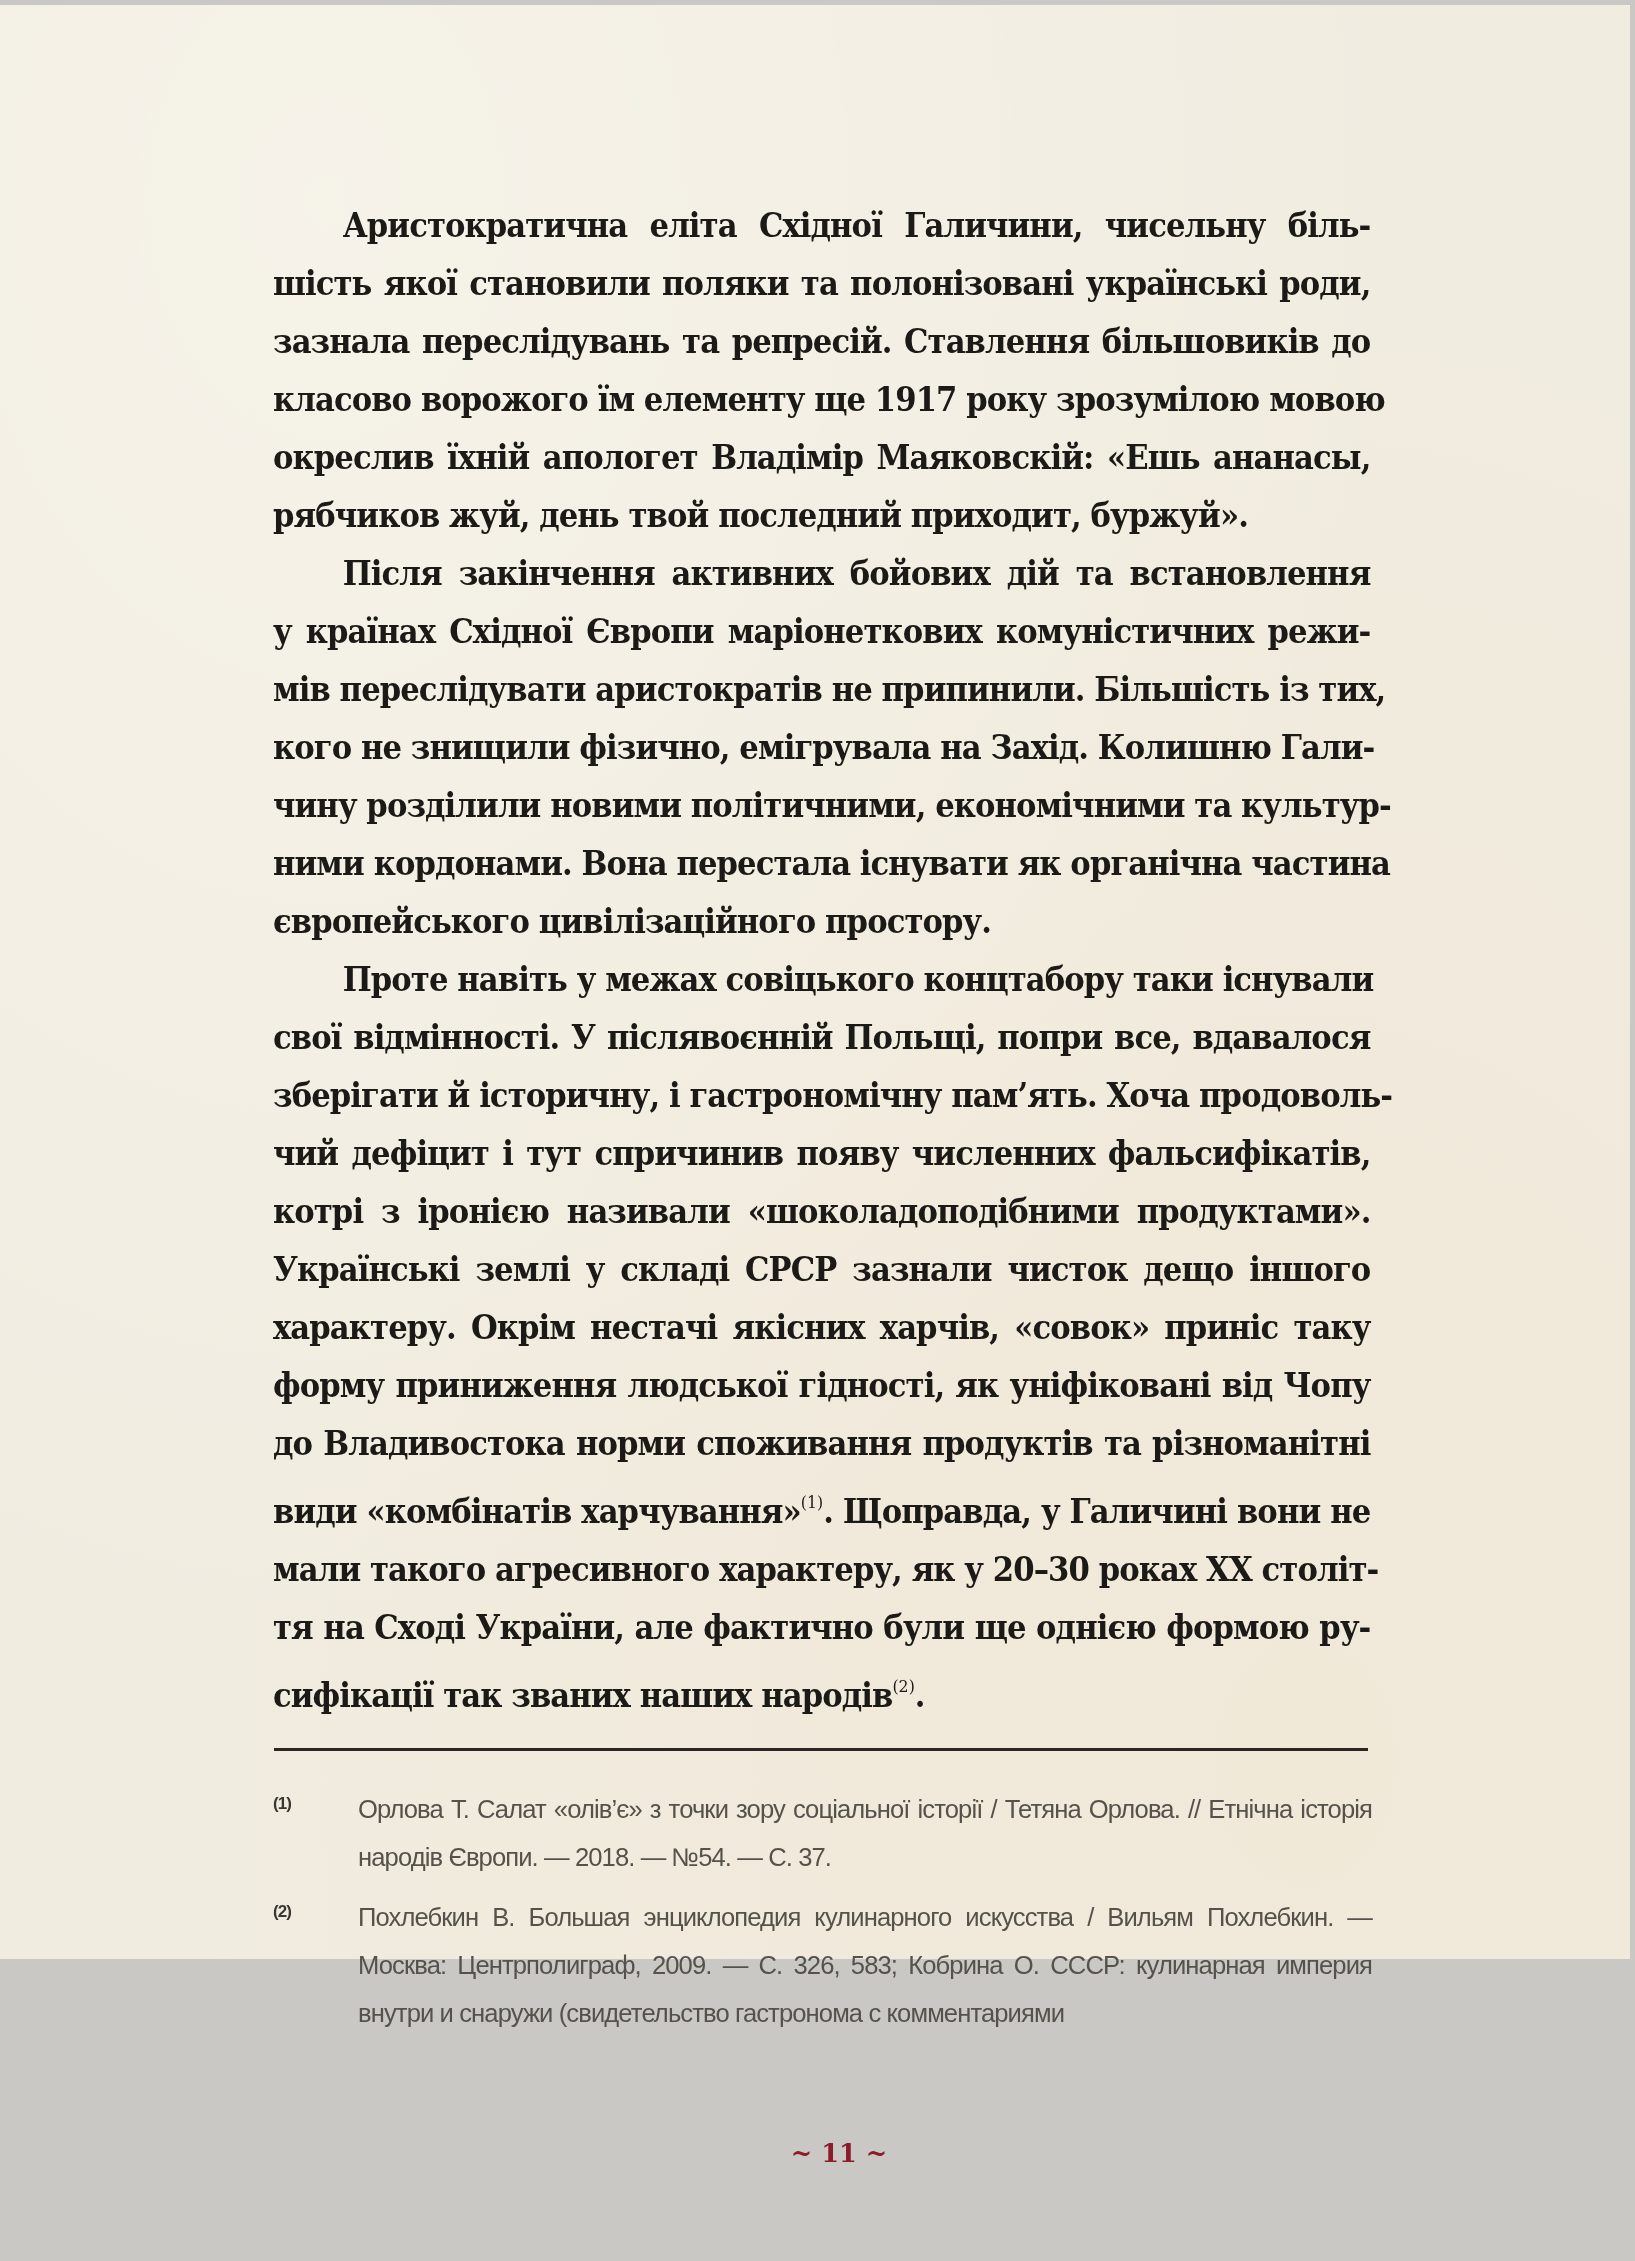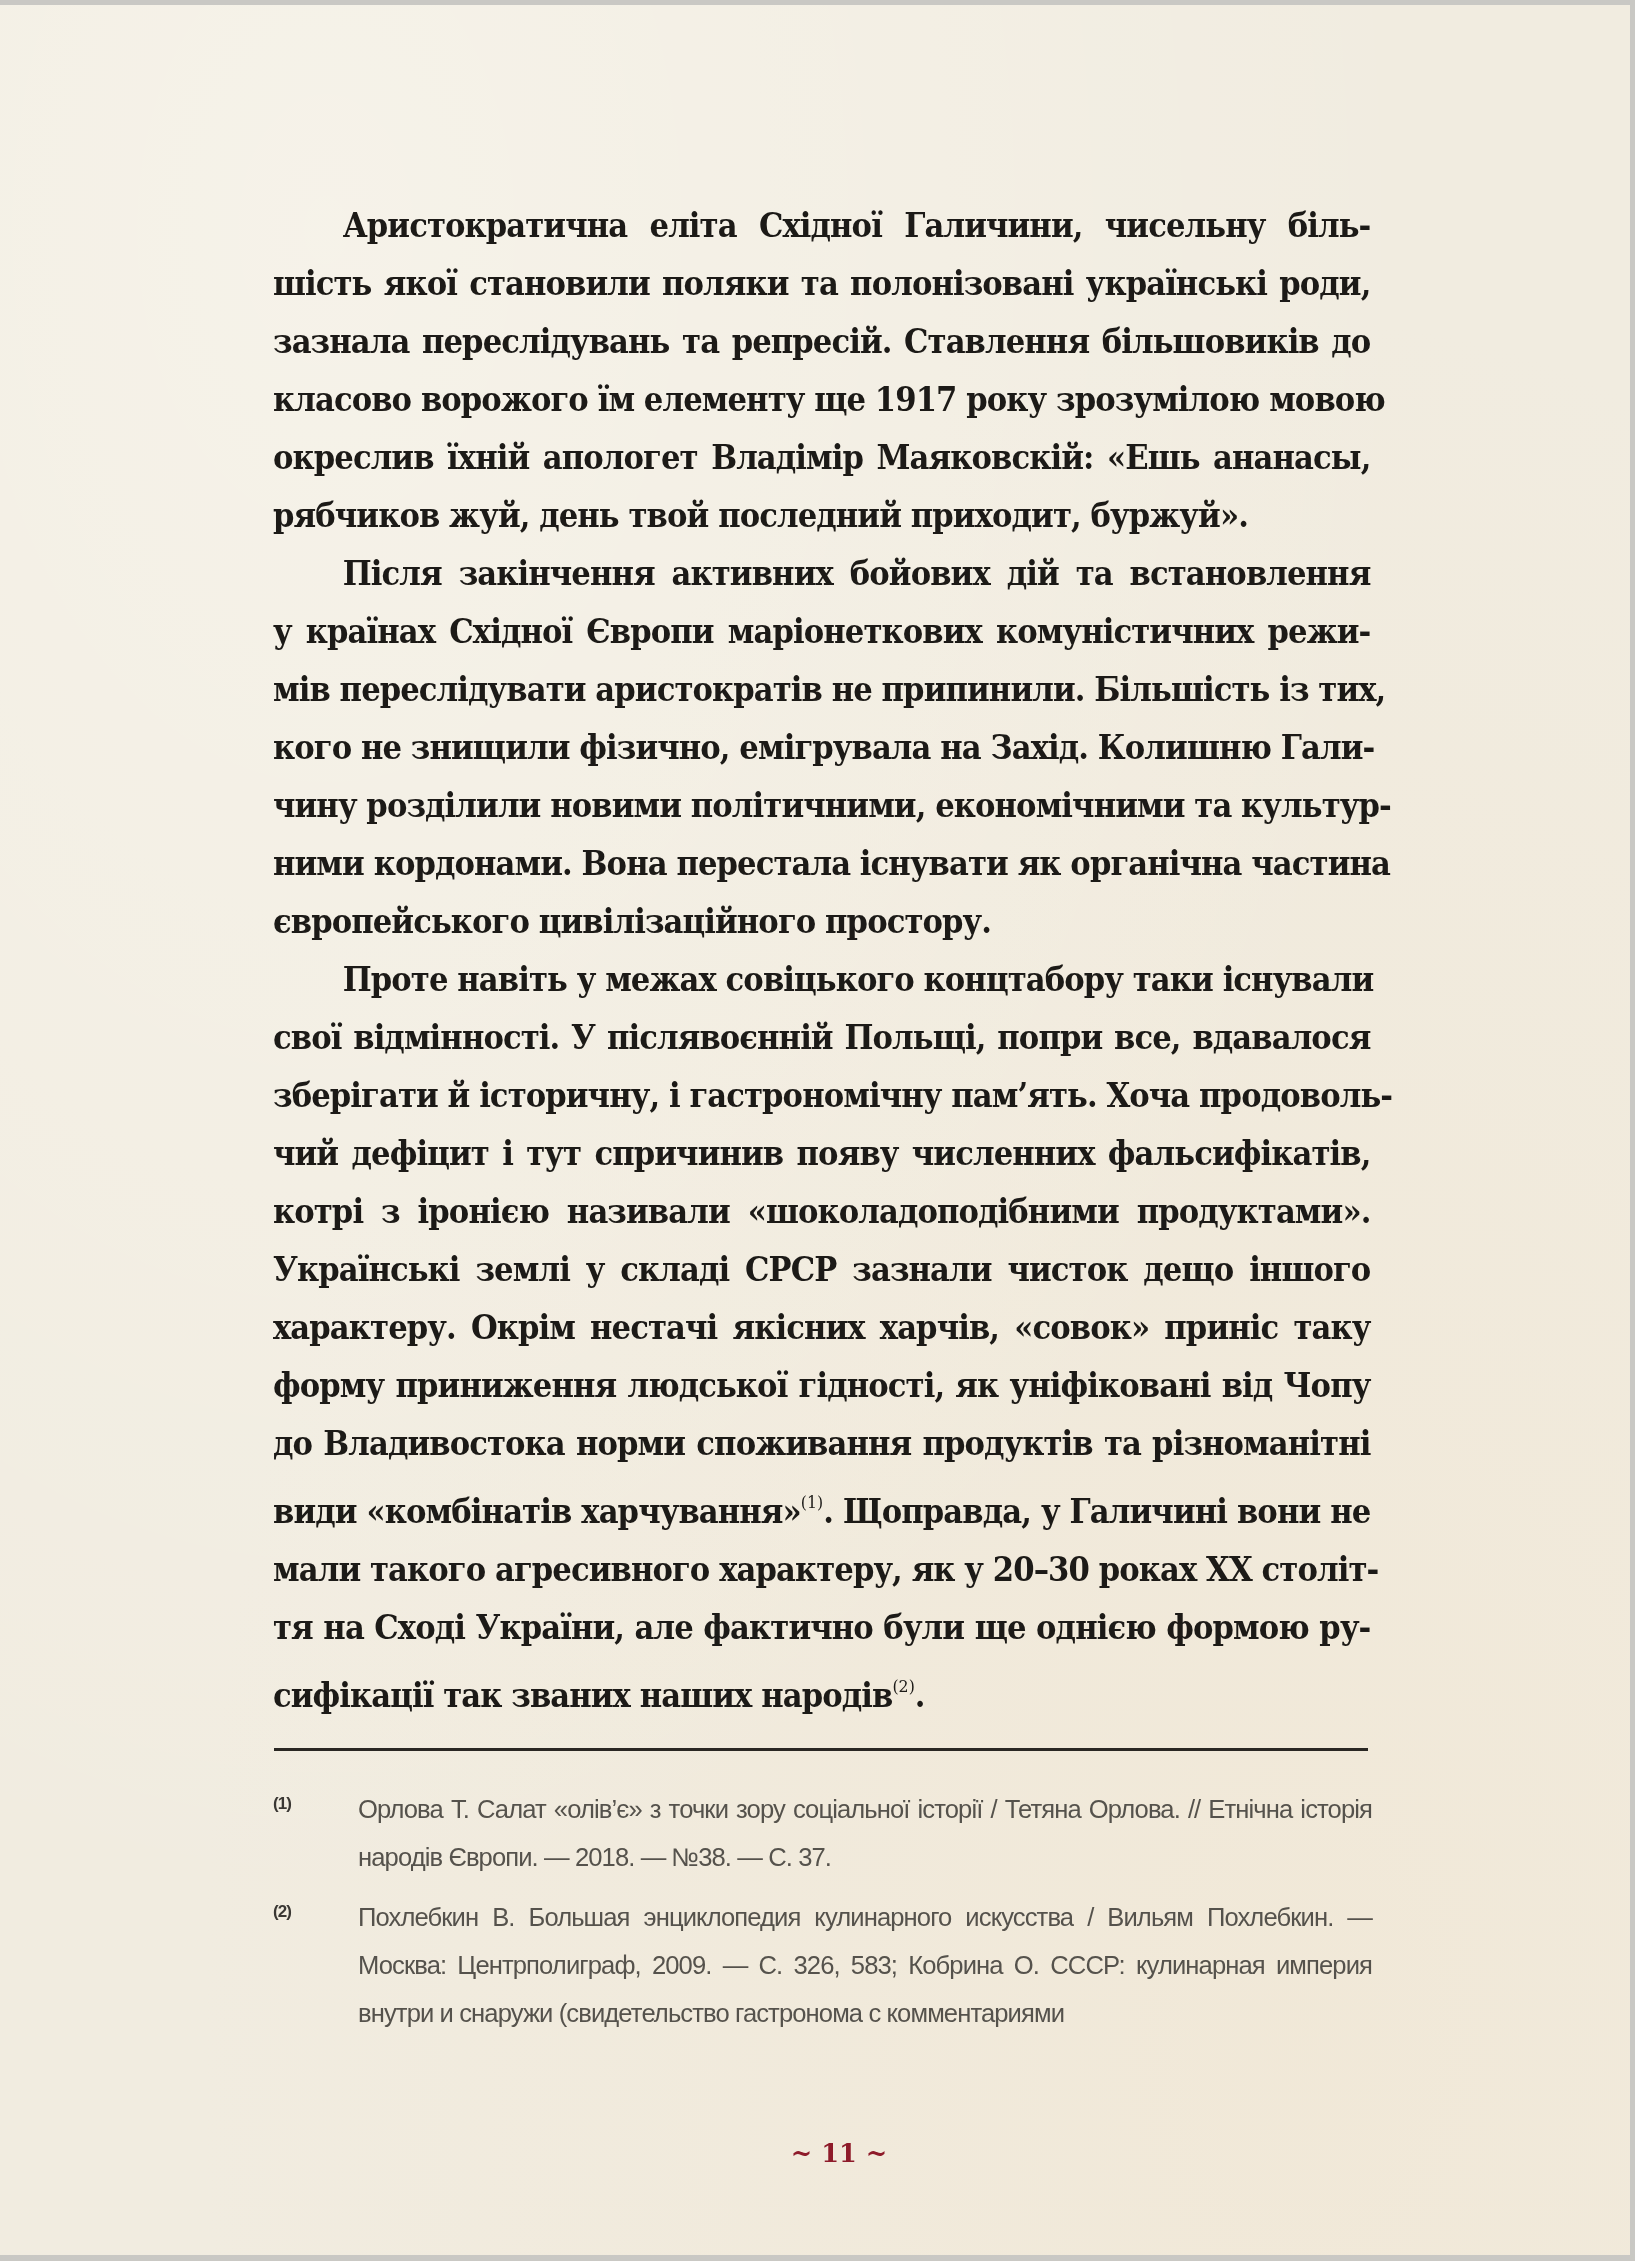--- a/index.html
+++ b/index.html
@@ -1,21 +1,21 @@
 <!DOCTYPE html>
 <html style="font-size:13.6px"><head>
 <meta charset="utf-8">
 <style>
   html, body { margin:0; padding:0; }
   body {
     width:1635px; height:2261px; position:relative; overflow:hidden;
     background:#c9c8c4;
   }
   .page {
-    position:absolute; left:0; top:5.1px; width:1630px; height:2250px;
+    position:absolute; left:0; top:5.1px; width:1630px; height:1954px;
     background:#f1ece0;
     background-image:
       radial-gradient(ellipse at 20% 10%, rgba(255,255,250,0.35), rgba(0,0,0,0) 60%),
       radial-gradient(ellipse at 80% 90%, rgba(240,225,200,0.35), rgba(0,0,0,0) 60%);
   }
   .body-text {
     position:absolute; left:273px; top:192px; width:1097px;
     font-family:"DejaVu Serif", serif;
     font-size:33px; line-height:58px; color:#1c1a17;
     font-weight:bold; letter-spacing:-1px;
@@ -79,21 +79,21 @@
     <span class="line last">
       <span>сифікації так званих наших народів</span><sup class="fn">(2)</sup><span>.</span>
     </span>
   </div>
 
   <div class="rule"></div>
 
   <div class="footnotes">
     <div class="fn-item">
       <span class="fn-mark">(1)</span>
-      <span class="fn-text">Орлова Т. Салат «олів’є» з точки зору соціальної історії / Тетяна Орлова. // Етнічна історія народів Європи. — 2018. — №38. — С. 37.</span>
+      <span class="fn-text">Орлова Т. Салат «олів’є» з точки зору соціальної історії / Тетяна Орлова. // Етнічна історія народів Європи. — 2018. — №54. — С. 37.</span>
     </div>
     <div class="fn-item">
       <span class="fn-mark">(2)</span>
       <span class="fn-text">Похлебкин В. Большая энциклопедия кулинарного искусства / Вильям Похлебкин. — Москва: Центрполиграф, 2009. — С. 326, 583; Кобрина О. СССР: кулинарная империя внутри и снаружи (свидетельство гастронома с комментариями</span>
     </div>
   </div>
 
   <div class="page-number">~ 11 ~</div>
 </div>
 

